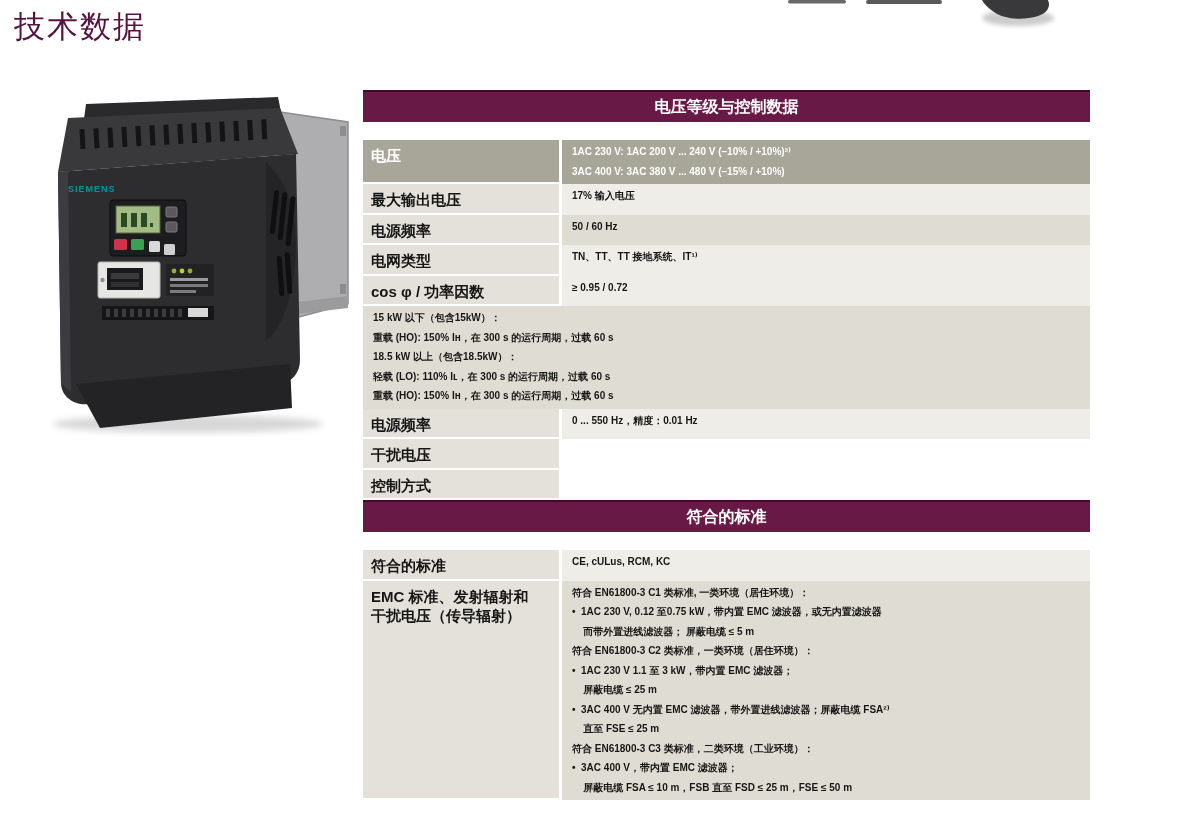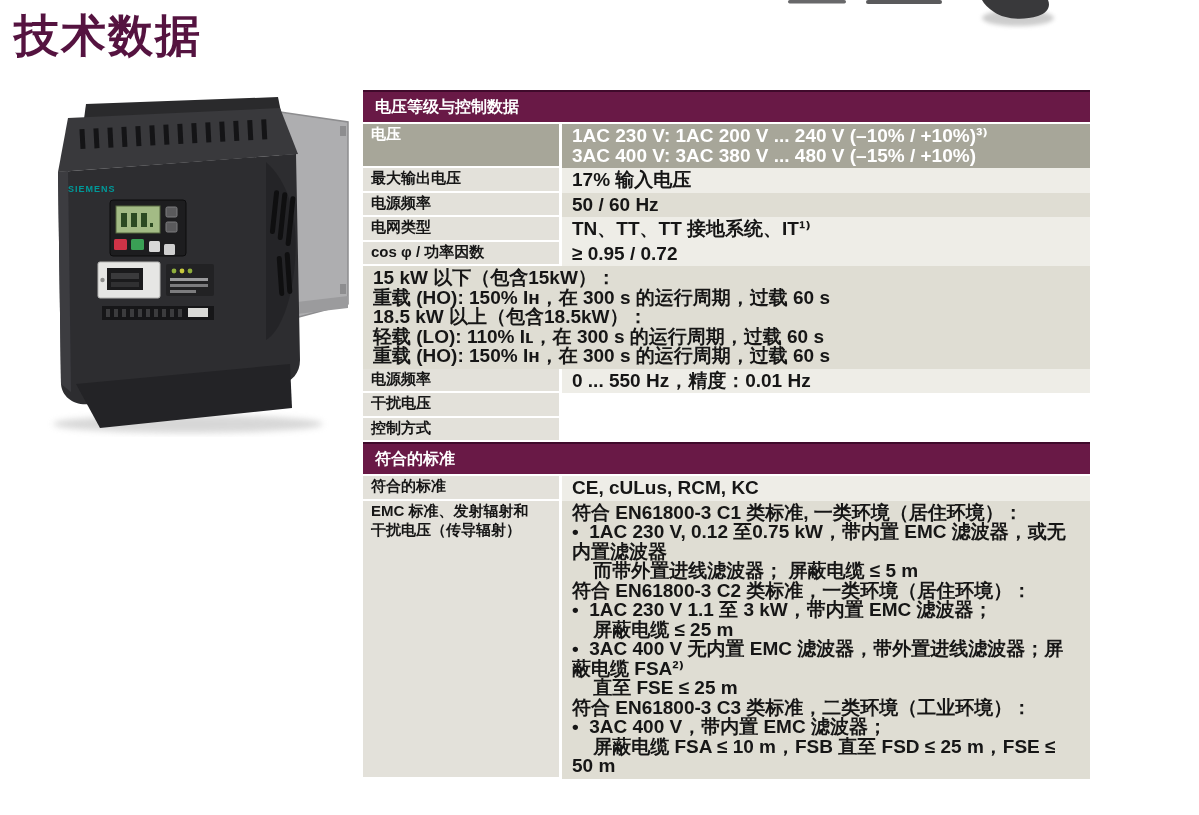--- a/index.html
+++ b/index.html
@@ -4,40 +4,41 @@
 <style>
   html,body{margin:0;padding:0}
   body{
     width:1199px;height:815px;position:relative;overflow:hidden;
     background:#ffffff;
     font-family:"Liberation Sans","DejaVu Sans",sans-serif;
     color:var(--text_dark,#161616);
   }
   .page-title{
     position:absolute;left:14px;top:6px;
-    font-size:45px;font-weight:bold;color:var(--title,#551340);
+    font-size:31px;font-weight:normal;color:var(--title,#551340);
     letter-spacing:2px;margin:0;
   }
   
   .datasheet{position:absolute;left:363px;top:90px;width:727px}
   .sec-header{
     background:var(--header_bg,#691946);color:#fff;
     font-weight:bold;font-size:16px;line-height:20px;
     padding:5px 12px 5px;border-top:2px solid var(--header_border,#3f0a2b);
-    margin-bottom:2px;
+    margin-bottom:18px;
+    text-align:center;
   }
   .row{display:flex}
   .lbl{
     width:180px;flex:none;background:var(--label_bg,#e3e1da);
     border-bottom:2px solid #fff;border-right:3px solid #fff;
-    padding:0 8px 3px;font-size:15px;line-height:19.5px;
+    padding:6px 8px 3px;font-size:15px;line-height:19.5px;
     white-space:pre-wrap;font-weight:bold;
   }
   .val{
-    flex:1;padding:2px 10px 3px;font-size:19px;line-height:19.5px;
+    flex:1;padding:2px 10px 3px;font-size:10px;line-height:19.5px;
     white-space:pre-wrap;font-weight:bold;
   }
   .val.light{background:var(--value_light,#eeede7)}
   .val.dark{background:var(--value_dark,#dfddd3)}
   .row.voltage .lbl,.row.voltage .val{background:var(--row_voltage_bg,#a7a699);color:#fff}
   
   .product-photo{position:absolute;left:28px;top:92px;width:335px;height:345px}
   .photo-fragment{position:absolute;left:770px;top:0;width:300px;height:42px}
 </style>
 </head>

